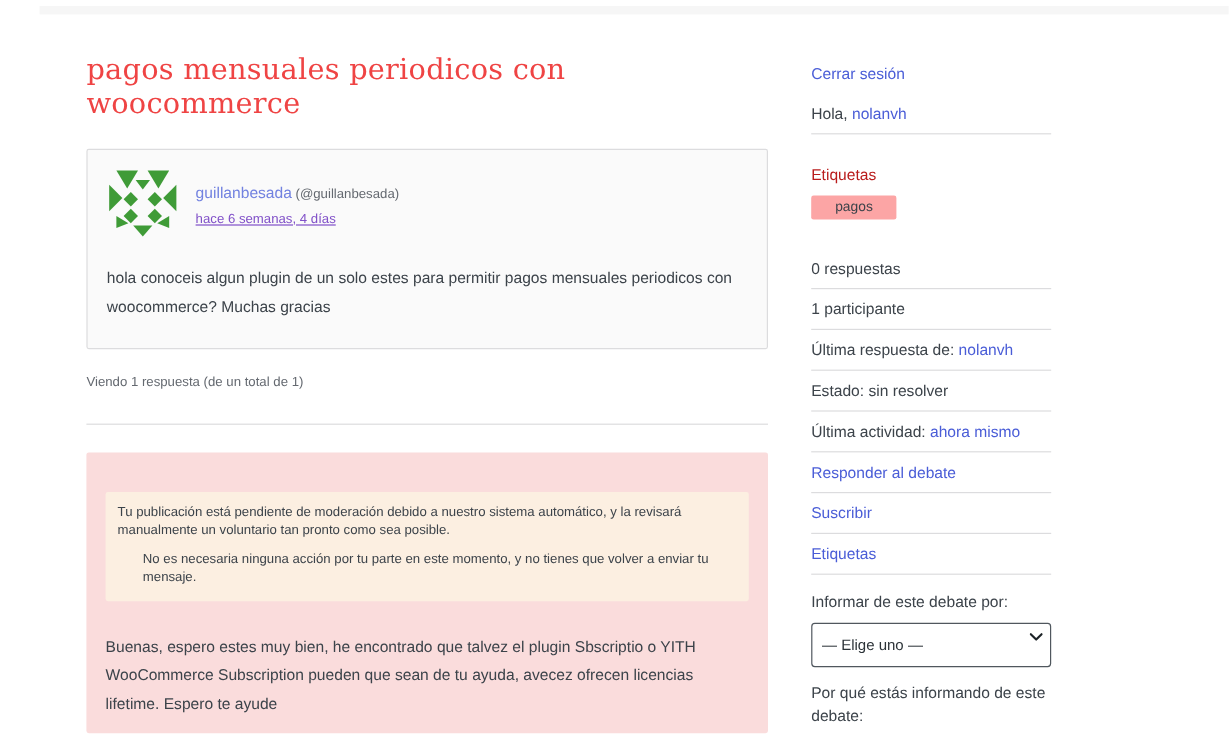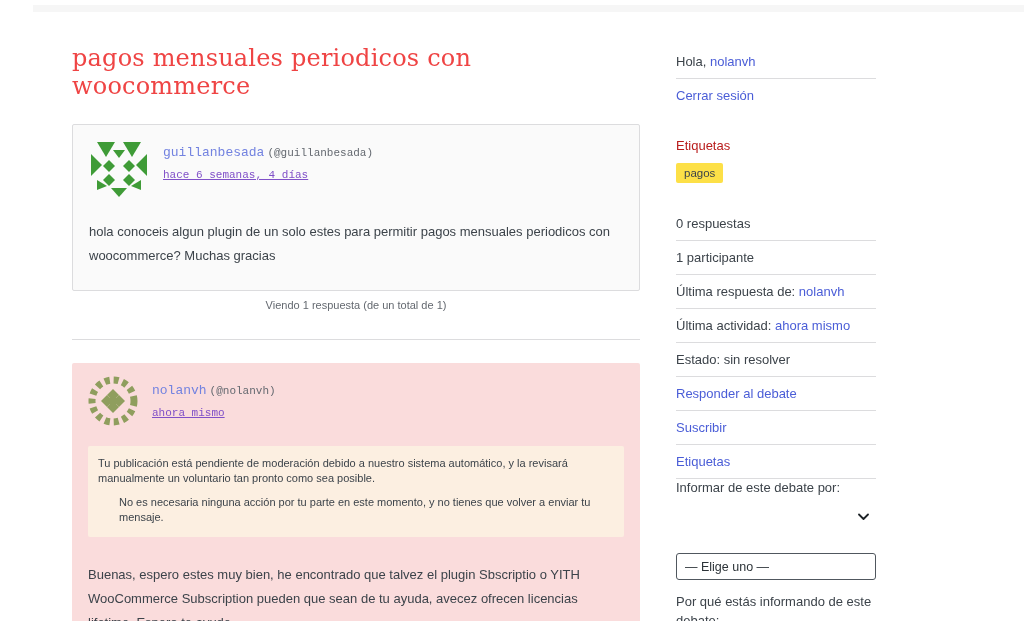--- a/index.html
+++ b/index.html
@@ -27,21 +27,21 @@
     color: #ef4444;
     letter-spacing: 0.2px;
     margin: 0 0 24px 0;
   }
   .post-card {
     background: #fafafa;
     border: 1px solid #dcdcde;
     border-radius: 2px;
     padding: 13px 16px 22px 16px;
   }
-  .author-row { display: flex; align-items: flex-start; font-family: Liberation Mono, monospace; }
+  .author-row { display: flex; align-items: center; }
   .avatar { flex: 0 0 auto; cursor: pointer; }
   .avatar svg { display: block; }
   .author-meta { margin-left: 14px; padding-top: 7px; }
   .author-line { font-size: 13px; }
   .author-link { color: #7282e0; text-decoration: none; cursor: pointer; }
   .author-handle { color: #646970; font-size: 11px; margin-left: 3px; }
   .date-link {
     display: inline-block;
     margin-top: 9px;
     font-size: 11px;
@@ -49,24 +49,23 @@
     text-decoration: underline;
     cursor: pointer;
   }
   .post-body {
     margin-top: 22px;
     font-size: 13px;
     line-height: 24px;
     color: #3c434a;
   }
   .viewing-note {
-    margin-top: 8px;
+    margin-top: 22px;
     font-size: 11px;
     color: #646970;
-    text-align: center;
   }
   .main-divider {
     border: 0; border-top: 1px solid #dcdcde;
     margin: 28px 0 23px 0;
   }
   .reply-card {
     background: #fadcdc;
     border-radius: 2px;
     padding: 13px 16px 12px 16px;
   }
@@ -91,43 +90,42 @@
   .sidebar { position: absolute; left: 676px; top: 54px; width: 200px; font-size: 13px; }
   .sb-row { padding: 9px 0; }
   .sb-row.bordered { border-bottom: 1px solid #dcdcde; }
   .sb-row:first-child { padding-top: 0; }
   .sb-link { color: #4a5dd7; text-decoration: none; cursor: pointer; }
   .sb-text { color: #3c434a; }
   .sb-heading { margin-top: 26px; color: #b91c1c; }
   .tag-list { margin-top: 10px; }
   .tag-pill {
     display: inline-block;
-    background: #fde047;
+    background: #fca5a5;
     color: #3c434a;
     font-size: 11.5px;
-    padding: 4px 8px;
+    padding: 4px 20px;
     border-radius: 2px;
     cursor: pointer;
   }
   .sb-gap { height: 24px; }
-  .report-label { line-height: 18px; color: #3c434a; }
+  .report-label { margin-top: 14px; line-height: 18px; color: #3c434a; }
   .select-wrap { position: relative; margin-top: 8px; }
   .report-select {
     width: 100%;
-    height: 27px;
+    height: 37px;
     font-family: "Liberation Sans", sans-serif;
     font-size: 12.5px;
     color: #2c3338;
     background: #ffffff;
     border: 1px solid #50575e;
     border-radius: 3px;
     padding: 0 22px 0 8px;
     appearance: none; -webkit-appearance: none;
     cursor: pointer;
-    margin-top: 48px;
   }
   .select-chevron {
     position: absolute; right: 7px; top: 8px;
     pointer-events: none;
     line-height: 0;
   }
   .reason-label { margin-top: 12px; line-height: 19px; color: #3c434a; }
 </style>
 </head>
 <body>
@@ -167,60 +165,40 @@
         </div>
       </div>
       <div class="post-body">hola conoceis algun plugin de un solo estes para permitir pagos mensuales periodicos con woocommerce? Muchas gracias</div>
     </div>
 
     <div class="viewing-note">Viendo 1 respuesta (de un total de 1)</div>
 
     <hr class="main-divider">
 
     <div class="reply-card">
-      <div class="author-row">
-        <span class="avatar">
-          <svg width="50" height="50" viewBox="0 0 50 50" aria-hidden="true">
-            <g fill="#8f9e5e">
-              <circle cx="25" cy="25" r="21" fill="none" stroke="#8f9e5e" stroke-width="7" stroke-dasharray="5 4"></circle>
-              <polygon points="25,13 31,19 25,25 19,19"></polygon>
-              <polygon points="25,25 31,31 25,37 19,31"></polygon>
-              <polygon points="13,25 19,19 25,25 19,31"></polygon>
-              <polygon points="37,25 31,19 25,25 31,31"></polygon>
-              <rect x="22" y="22" width="6" height="6"></rect>
-            </g>
-          </svg>
-        </span>
-        <div class="author-meta">
-          <div class="author-line">
-            <a class="author-link">nolanvh</a><span class="author-handle">(@nolanvh)</span>
-          </div>
-          <a class="date-link">ahora mismo</a>
-        </div>
-      </div>
 
       <div class="moderation-notice">
         <p>Tu publicación está pendiente de moderación debido a nuestro sistema automático, y la revisará manualmente un voluntario tan pronto como sea posible.</p>
         <p>No es necesaria ninguna acción por tu parte en este momento, y no tienes que volver a enviar tu mensaje.</p>
       </div>
 
       <div class="reply-body">Buenas, espero estes muy bien, he encontrado que talvez el plugin Sbscriptio o YITH WooCommerce Subscription pueden que sean de tu ayuda, avecez ofrecen licencias lifetime. Espero te ayude</div>
 
     </div>
 
   </div>
 
   <div class="sidebar">
 
-    <div class="sb-row bordered">
-      <span class="sb-text">Hola, </span><a class="sb-link">nolanvh</a>
-    </div>
-
     <div class="sb-row">
       <a class="sb-link">Cerrar sesión</a>
+    </div>
+
+    <div class="sb-row bordered">
+      <span class="sb-text">Hola, </span><a class="sb-link">nolanvh</a>
     </div>
 
     <div class="sb-heading">Etiquetas</div>
     <div class="tag-list">
       <span class="tag-pill">pagos</span>
     </div>
 
     <div class="sb-gap"></div>
 
 
@@ -230,25 +208,25 @@
 
     <div class="sb-row bordered">
       <span class="sb-text">1 participante</span>
     </div>
 
     <div class="sb-row bordered">
       <span class="sb-text">Última respuesta de: </span><a class="sb-link">nolanvh</a>
     </div>
 
     <div class="sb-row bordered">
+      <span class="sb-text">Estado: sin resolver</span>
+    </div>
+
+    <div class="sb-row bordered">
       <span class="sb-text">Última actividad: </span><a class="sb-link">ahora mismo</a>
-    </div>
-
-    <div class="sb-row bordered">
-      <span class="sb-text">Estado: sin resolver</span>
     </div>
 
     <div class="sb-row bordered">
       <a class="sb-link">Responder al debate</a>
     </div>
 
     <div class="sb-row bordered">
       <a class="sb-link">Suscribir</a>
     </div>
 

